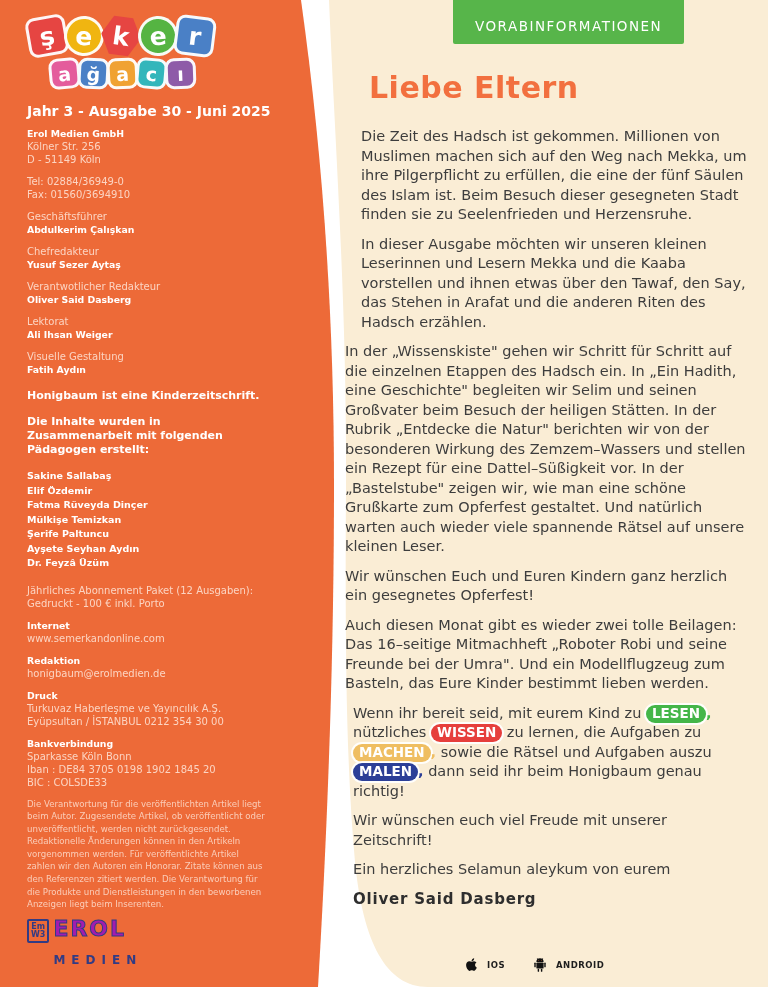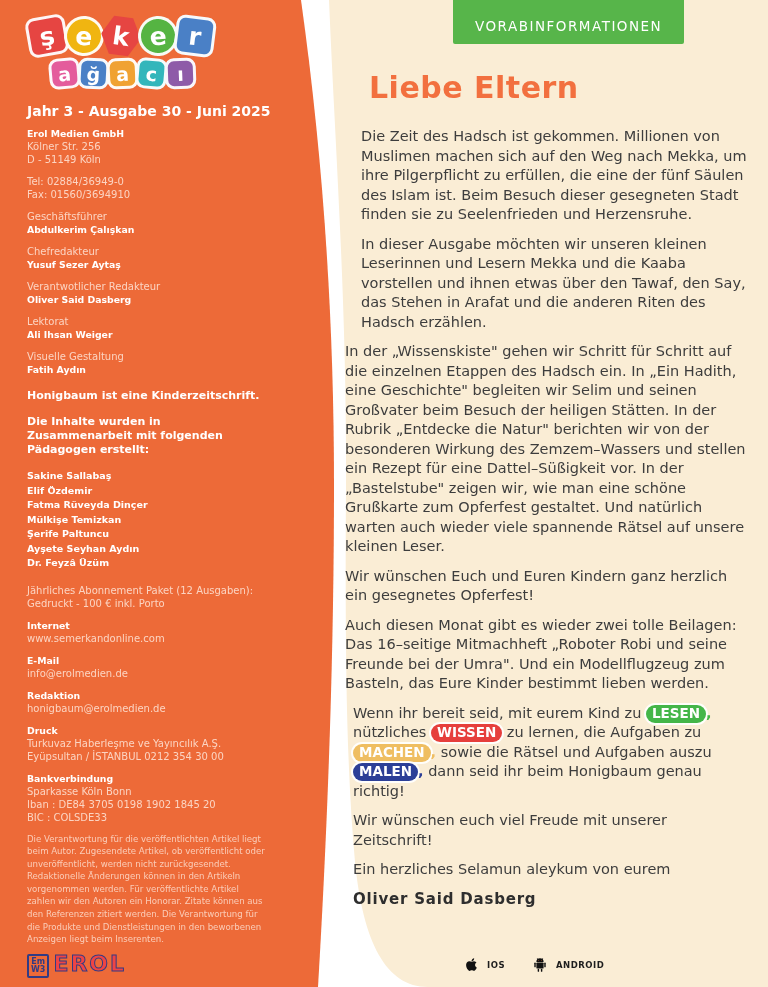--- a/index.html
+++ b/index.html
@@ -45,21 +45,21 @@
   .r2e { transform:rotate(-2deg); }
 
   
   .erol { display:flex; align-items:flex-start; margin-top:2px; }
   .erol-mark {
     border:2px solid #323B84; color:#323B84; font-weight:bold; font-size:8px;
     line-height:8px; padding:2px 2px; border-radius:2px; margin-right:4px;
     letter-spacing:0; text-align:center;
   }
   .erol-word {
-    color:#ef4444; font-weight:bold; font-size:22px; line-height:20px;
+    color:#a21caf; font-weight:bold; font-size:22px; line-height:20px;
     letter-spacing:2px; -webkit-text-stroke:1px #323B84;
   }
   .erol-sub { color:#323B84; font-weight:bold; font-size:12px; letter-spacing:6px; margin-top:14px; }
 
   
   .main { position:absolute; left:345px; top:0; width:405px; z-index:2; }
   .vbadge {
     display:inline-block; margin-left:108px; background:#57B54A; color:#fff;
     font-size:13.5px; font-weight:normal; letter-spacing:1.5px;
     padding:18px 22px 10px 22px; border-radius:0 0 2px 2px;
@@ -167,24 +167,20 @@
   </div>
 
   <div class="s-block">
     <div class="s-line">Jährliches Abonnement Paket (12 Ausgaben):</div>
     <div class="s-line">Gedruckt - 100 € inkl. Porto</div>
   </div>
 
   <div class="s-block">
     <div class="s-bold">Internet</div>
     <div class="s-line">www.semerkandonline.com</div>
-  </div>
-  <div class="s-block">
-    <div class="s-bold">E-Mail</div>
-    <div class="s-line">info@erolmedien.de</div>
   </div>
   <div class="s-block">
     <div class="s-bold">Redaktion</div>
     <div class="s-line">honigbaum@erolmedien.de</div>
   </div>
 
   <div class="s-block">
     <div class="s-bold">Druck</div>
     <div class="s-line">Turkuvaz Haberleşme ve Yayıncılık A.Ş.</div>
     <div class="s-line">Eyüpsultan / İSTANBUL 0212 354 30 00</div>

